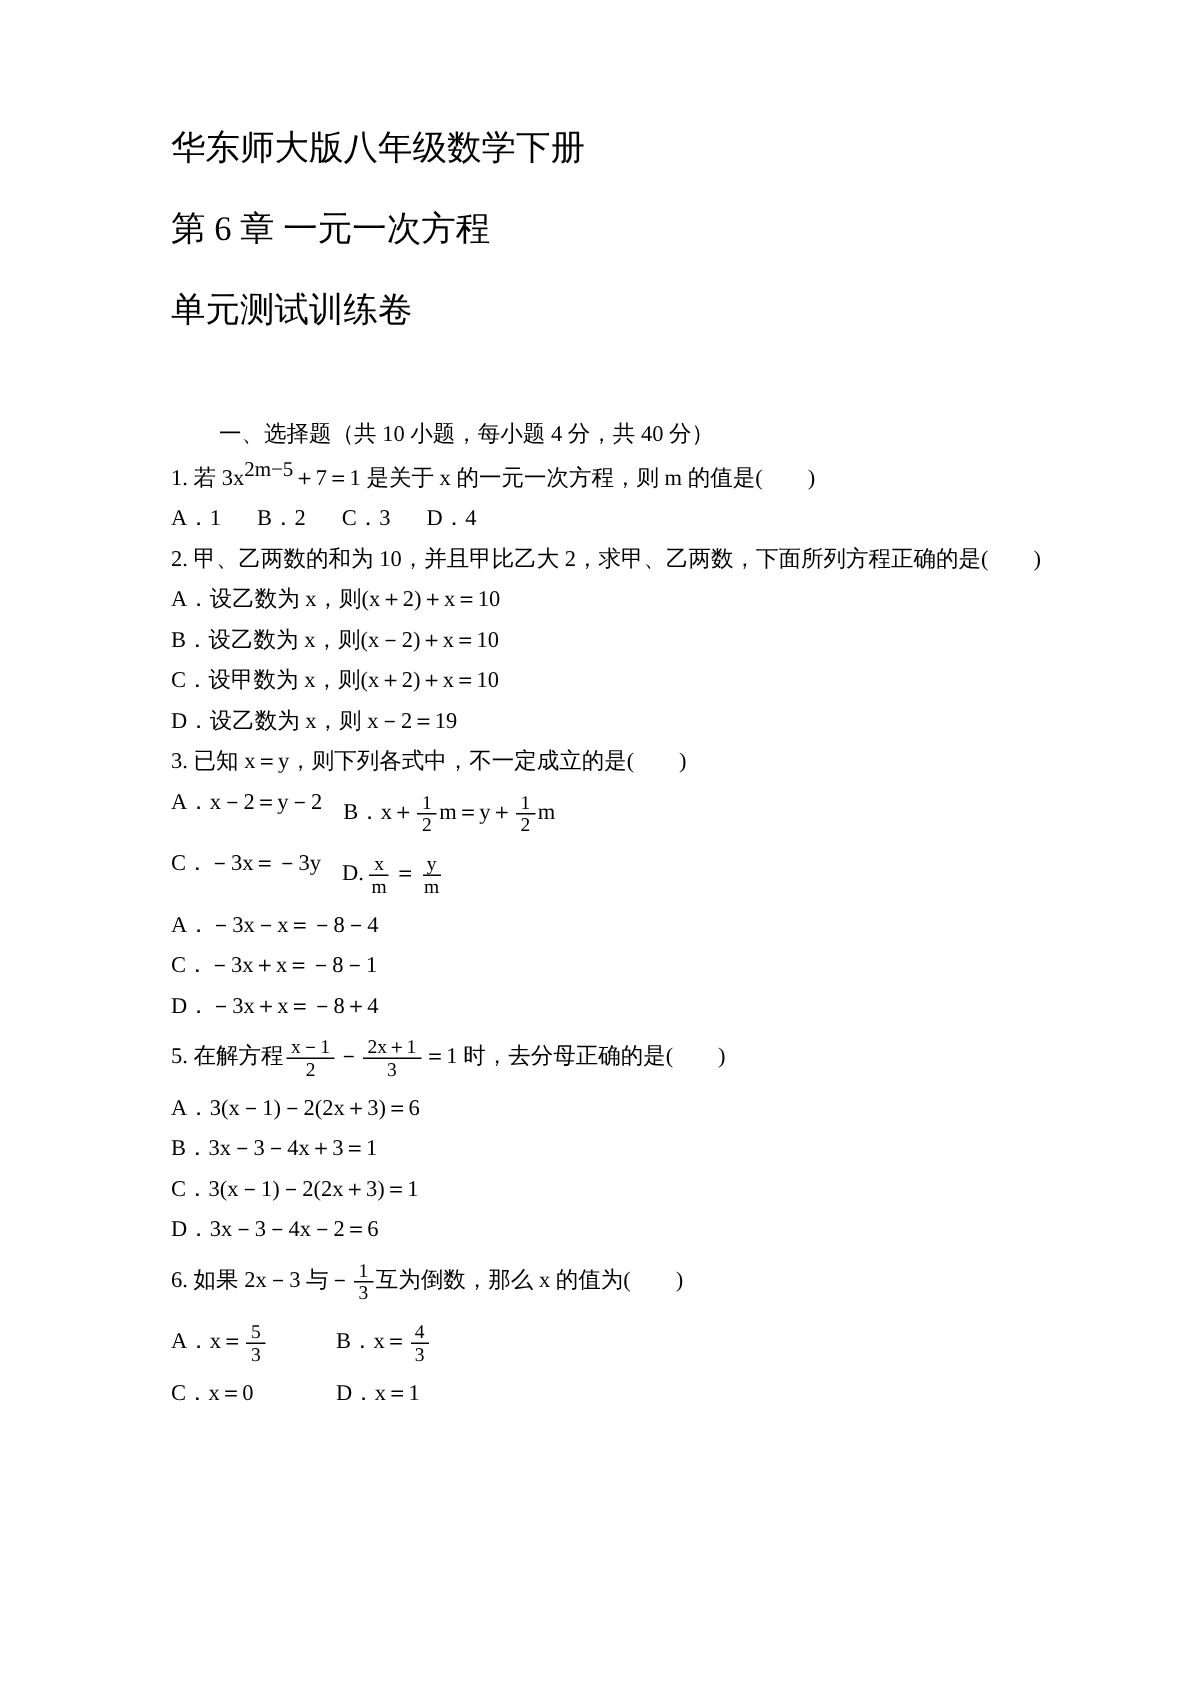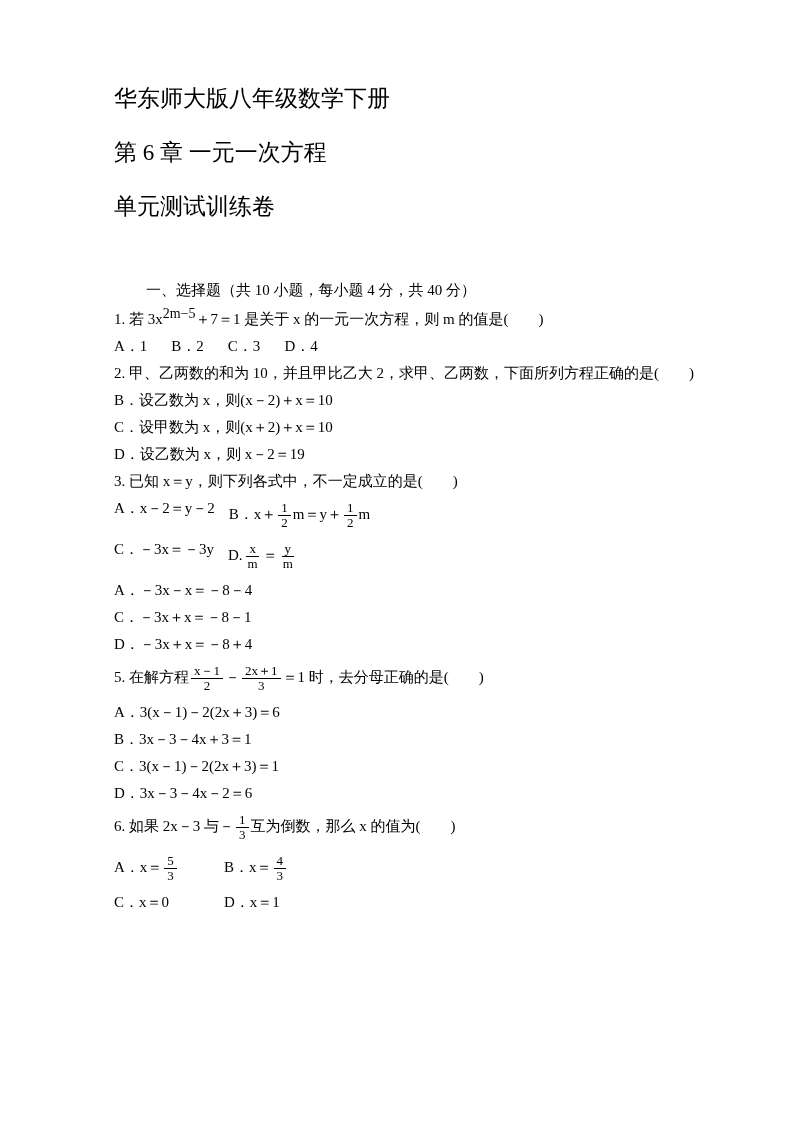--- a/index.html
+++ b/index.html
@@ -53,20 +53,23 @@
           <div class="line stem">1. 若 3x<sup class="sup">2m−5</sup>＋7＝1 是关于 x 的一元一次方程，则 m 的值是(　　)</div>
           <div class="line option-row row4">
             <span class="option">A．1</span>
             <span class="option">B．2</span>
             <span class="option">C．3</span>
             <span class="option">D．4</span>
           </div>
         </div>
         <div class="question">
           <div class="line stem">2. 甲、乙两数的和为 10，并且甲比乙大 2，求甲、乙两数，下面所列方程正确的是(　　)</div>
+          <div class="line option-row row1">
+            <span class="option">A．设乙数为 x，则(x＋2)＋x＝10</span>
+          </div>
           <div class="line option-row row1">
             <span class="option">B．设乙数为 x，则(x－2)＋x＝10</span>
           </div>
           <div class="line option-row row1">
             <span class="option">C．设甲数为 x，则(x＋2)＋x＝10</span>
           </div>
           <div class="line option-row row1">
             <span class="option">D．设乙数为 x，则 x－2＝19</span>
           </div>
         </div>

